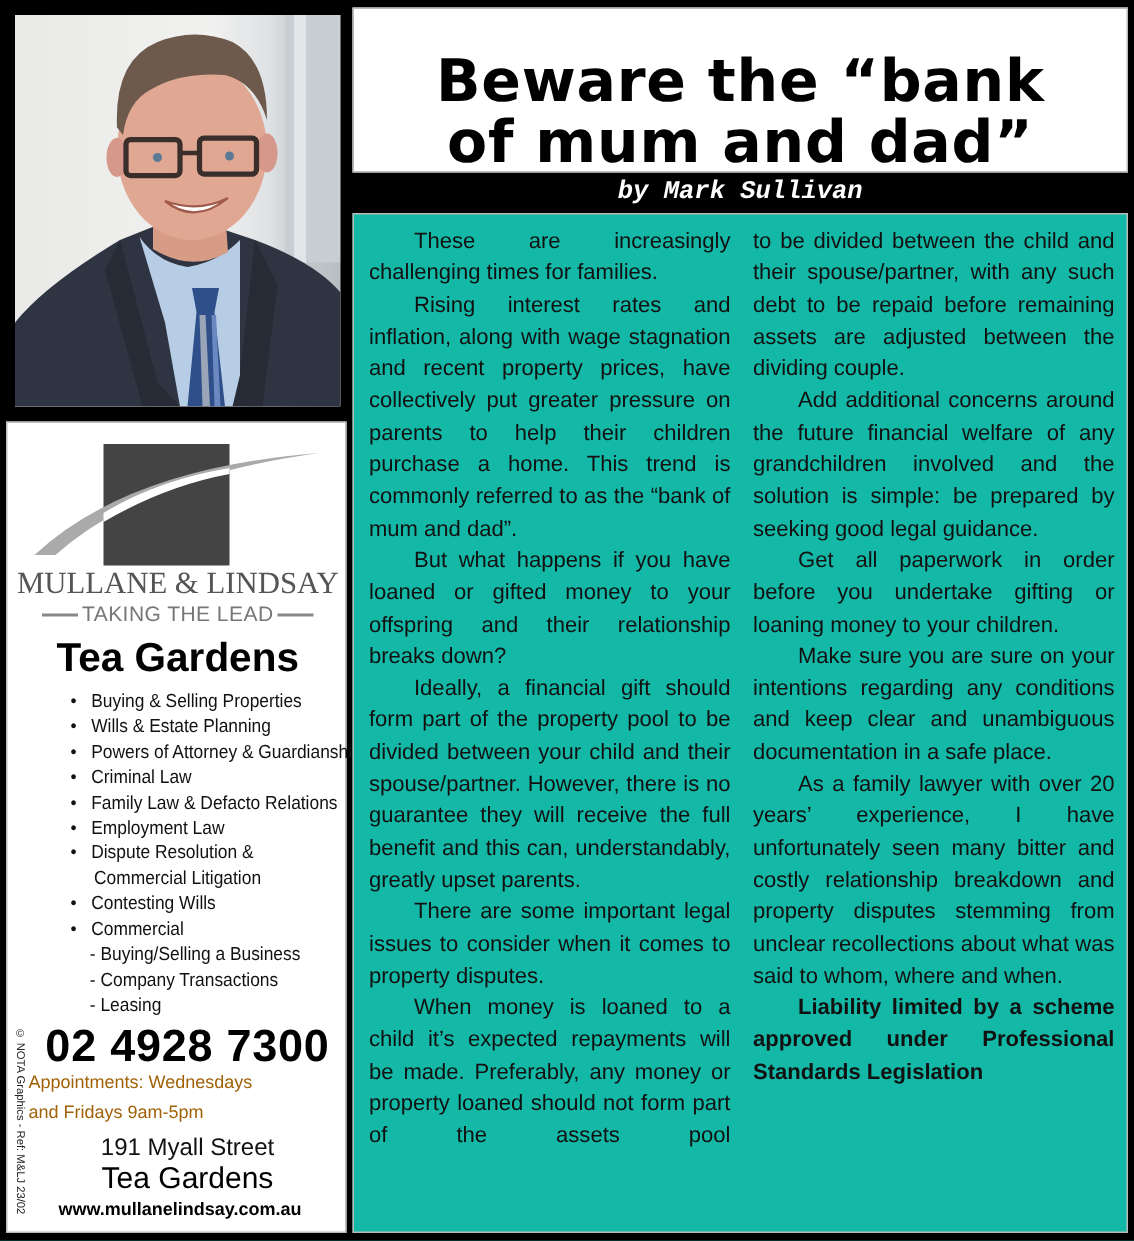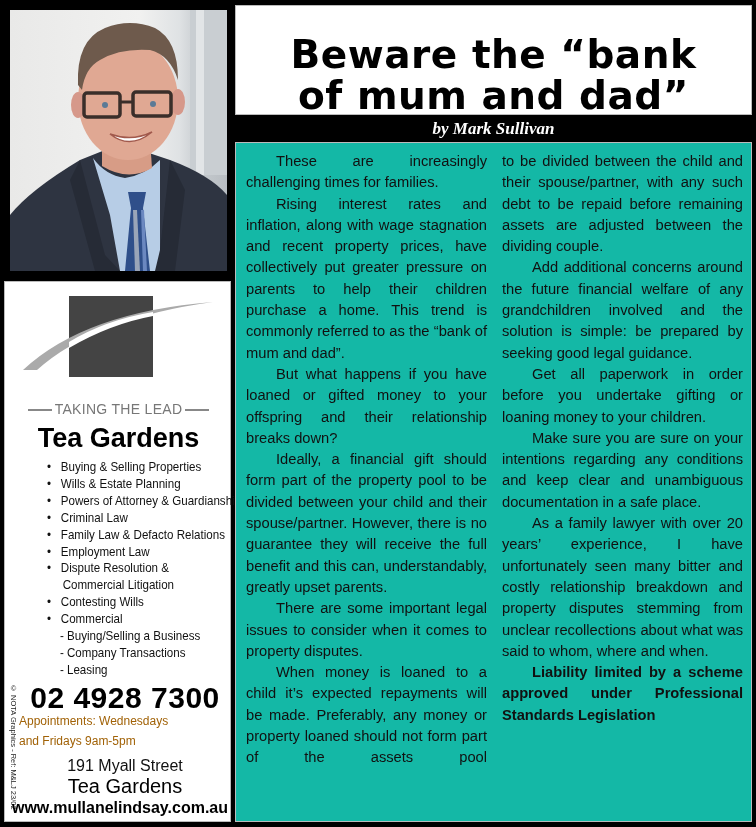--- a/index.html
+++ b/index.html
@@ -40,38 +40,38 @@
   .services li.sub { padding-left: 14px; }
   .phone {
     position: absolute; left: 14px; top: 399px; width: 212px; text-align: center;
     font-size: 30px; font-weight: bold; letter-spacing: 0.5px; color: #000;
   }
   .appt { position: absolute; left: 14px; width: 212px; text-align: left; font-size: 12px; color: #a16207; }
   .appt1 { top: 432px; }
   .appt2 { top: 452px; }
   .addr { position: absolute; left: 14px; top: 475px; width: 212px; text-align: center; font-size: 16px; color: #111; }
   .town2 { position: absolute; left: 14px; top: 493px; width: 212px; text-align: center; font-size: 20px; color: #000; }
-  .web { position: absolute; left: 6px; top: 517px; width: 218px; text-align: center; font-size: 16px; font-weight: bold; color: #000; }
+  .web { position: absolute; left: 6px; top: 517px; width: 218px; text-align: center; font-size: 12px; font-weight: bold; color: #000; }
   .credit {
     position: absolute; left: 1px; top: 402px; width: 14px; height: 102px;
     font-size: 7.5px; color: #222; writing-mode: vertical-rl; white-space: nowrap; line-height: 14px;
   }
 
   
   .headline-box {
     position: absolute; left: 235px; top: 5px; width: 517px; height: 110px;
     background: #fff; border: 1px solid #bbb;
   }
   .headline {
     text-align: center; font-size: 39px; font-weight: 900; line-height: 41px;
     padding-top: 28px; color: #000; font-family: "DejaVu Sans", sans-serif; letter-spacing: 0.5px;
   }
   .byline {
     position: absolute; left: 235px; top: 118px; width: 517px; height: 22px;
-    text-align: center; color: #fff; font-family: Liberation Serif, serif;
+    text-align: center; color: #fff; font-family: Liberation Mono, monospace;
     font-style: italic; font-weight: bold; font-size: 17px; line-height: 22px;
   }
 
   
   .body-box {
     position: absolute; left: 235px; top: 142px; width: 517px; height: 680px;
     background: #14b8a6; border: 1px solid #bbb;
   }
   .col { position: absolute; top: 8px; width: 241px; }
   .col1 { left: 10px; }
@@ -123,20 +123,21 @@
   </svg>
 </div>
 
 <div class="ad">
   <div class="logo">
     <svg width="227" height="100" viewBox="0 0 227 100">
       <rect x="64" y="14" width="84" height="81" fill="#444"></rect>
       <path d="M18 88 Q80 30 208 20 Q90 36 32 88 Z" fill="#aaa"></path>
       <path d="M64 60 Q100 38 148 30 L148 34 Q105 42 64 66 Z" fill="#fff"></path>
     </svg>
+    <div class="logo-name">MULLANE &amp; LINDSAY</div>
     <div class="logo-tag">
       <span class="bar"></span><span>TAKING THE LEAD</span><span class="bar"></span>
     </div>
   </div>
 
   <div class="ad-town">Tea Gardens</div>
 
   <ul class="services">
     <li><span class="b">•</span><span>Buying &amp; Selling Properties</span></li>
     <li><span class="b">•</span><span>Wills &amp; Estate Planning</span></li>

